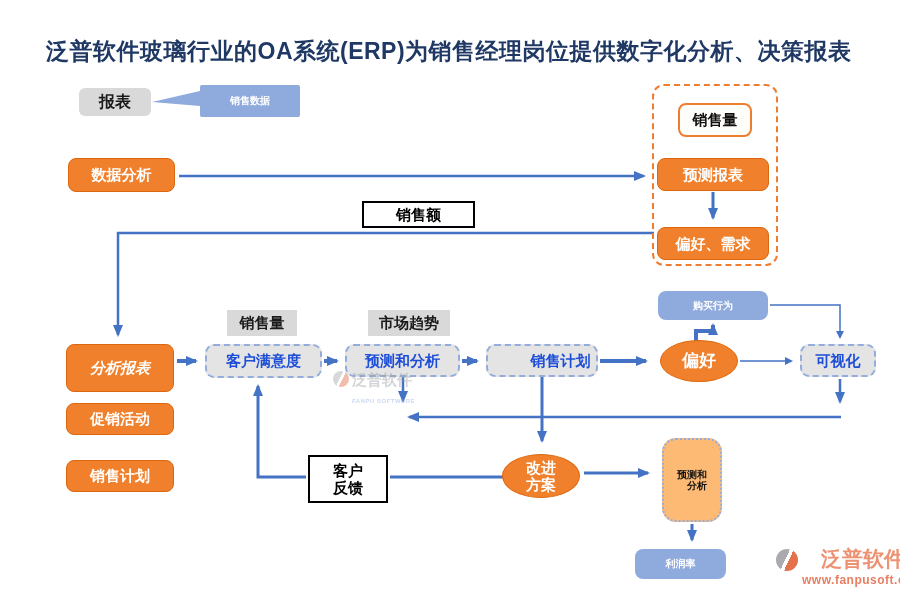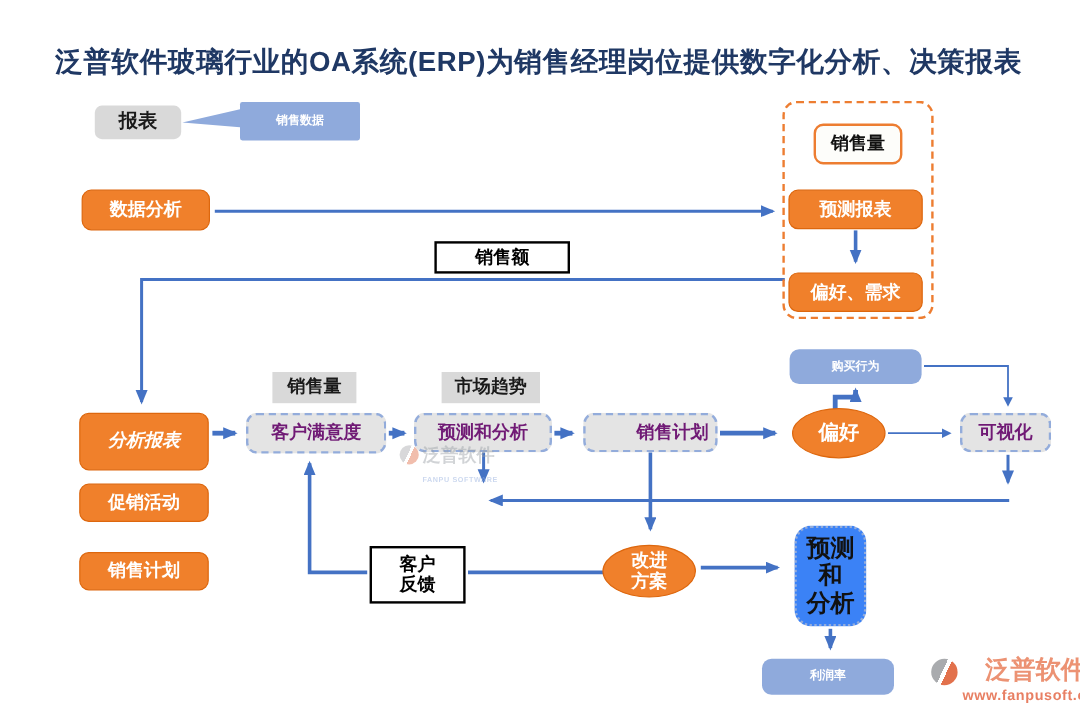--- a/index.html
+++ b/index.html
@@ -15,22 +15,22 @@
   .node{
     position:absolute;display:flex;align-items:center;justify-content:center;
     font-weight:bold;text-align:center;white-space:pre-line;line-height:1.15;
     box-sizing:border-box;
   }
   .orange{background:#F0802B;border:1px solid #DD670E;border-radius:8px;color:#fff;font-size:15px;}
   .bluebox{background:#8FAADC;color:#fff;font-size:10px;border-radius:8px;}
   .bluebox.sq{border-radius:2px;}
   .graylabel{background:#D9D9D9;color:#1a1a1a;font-size:15px;}
   .grayround{background:#D9D9D9;color:#1a1a1a;font-size:16px;border-radius:6px;}
-  .proc{background:#E4E4E4;border:2px dashed #93ACDB;border-radius:9px;color:#701a75;font-size:15px;}
-  .proc2{background:#3b82f6;border:2px dotted #93ACDB;border-radius:14px;color:#111;font-size:20px;}
+  .proc{background:#E4E4E4;border:2px dashed #93ACDB;border-radius:9px;color:#1d4ed8;font-size:15px;}
+  .proc2{background:#fdba74;border:2px dotted #93ACDB;border-radius:14px;color:#111;font-size:10px;text-align:right;}
   .whitebox{background:#fff;border:2px solid #000;color:#000;font-size:15px;}
   .ellipse{border-radius:50%;}
   .dashed-group{
     position:absolute;left:652px;top:84px;width:126px;height:182px;
     border:2px dashed #ED7D31;border-radius:12px;box-sizing:border-box;
   }
   .volbox{background:#FDFDFA;border:2px solid #ED7D31;border-radius:8px;color:#111;font-size:15px;}
   .swoosh{
     position:relative;display:inline-block;border-radius:50%;
     background:linear-gradient(115deg,#A9ABAE 44%,#ffffff 44%,#ffffff 56%,#E2714C 56%);
@@ -107,21 +107,21 @@
 
   <div class="node orange" style="left:66px;top:403px;width:108px;height:32px;">促销活动</div>
   <div class="node orange" style="left:66px;top:460px;width:108px;height:32px;">销售计划</div>
 
   <div class="node whitebox" style="left:308px;top:455px;width:80px;height:48px;">客户
 反馈</div>
   <div class="node orange ellipse" style="left:502px;top:454px;width:78px;height:44px;">改进
 方案</div>
   <div class="node proc2" style="left:662px;top:438px;width:60px;height:84px;">预测和
 分析</div>
-  <div class="node bluebox" style="left:635px;top:549px;width:110px;height:30px;">利润率</div>
+  <div class="node bluebox" style="left:635px;top:549px;width:91px;height:30px;">利润率</div>
 
   <div class="watermark">
     <span class="swoosh" style="width:16px;height:16px;"></span>
     <span>
       <span class="wm-text">泛普软件</span><br>
       <span class="wm-sub">FANPU SOFTWARE</span>
     </span>
   </div>
 
   <div class="footer-logo">

